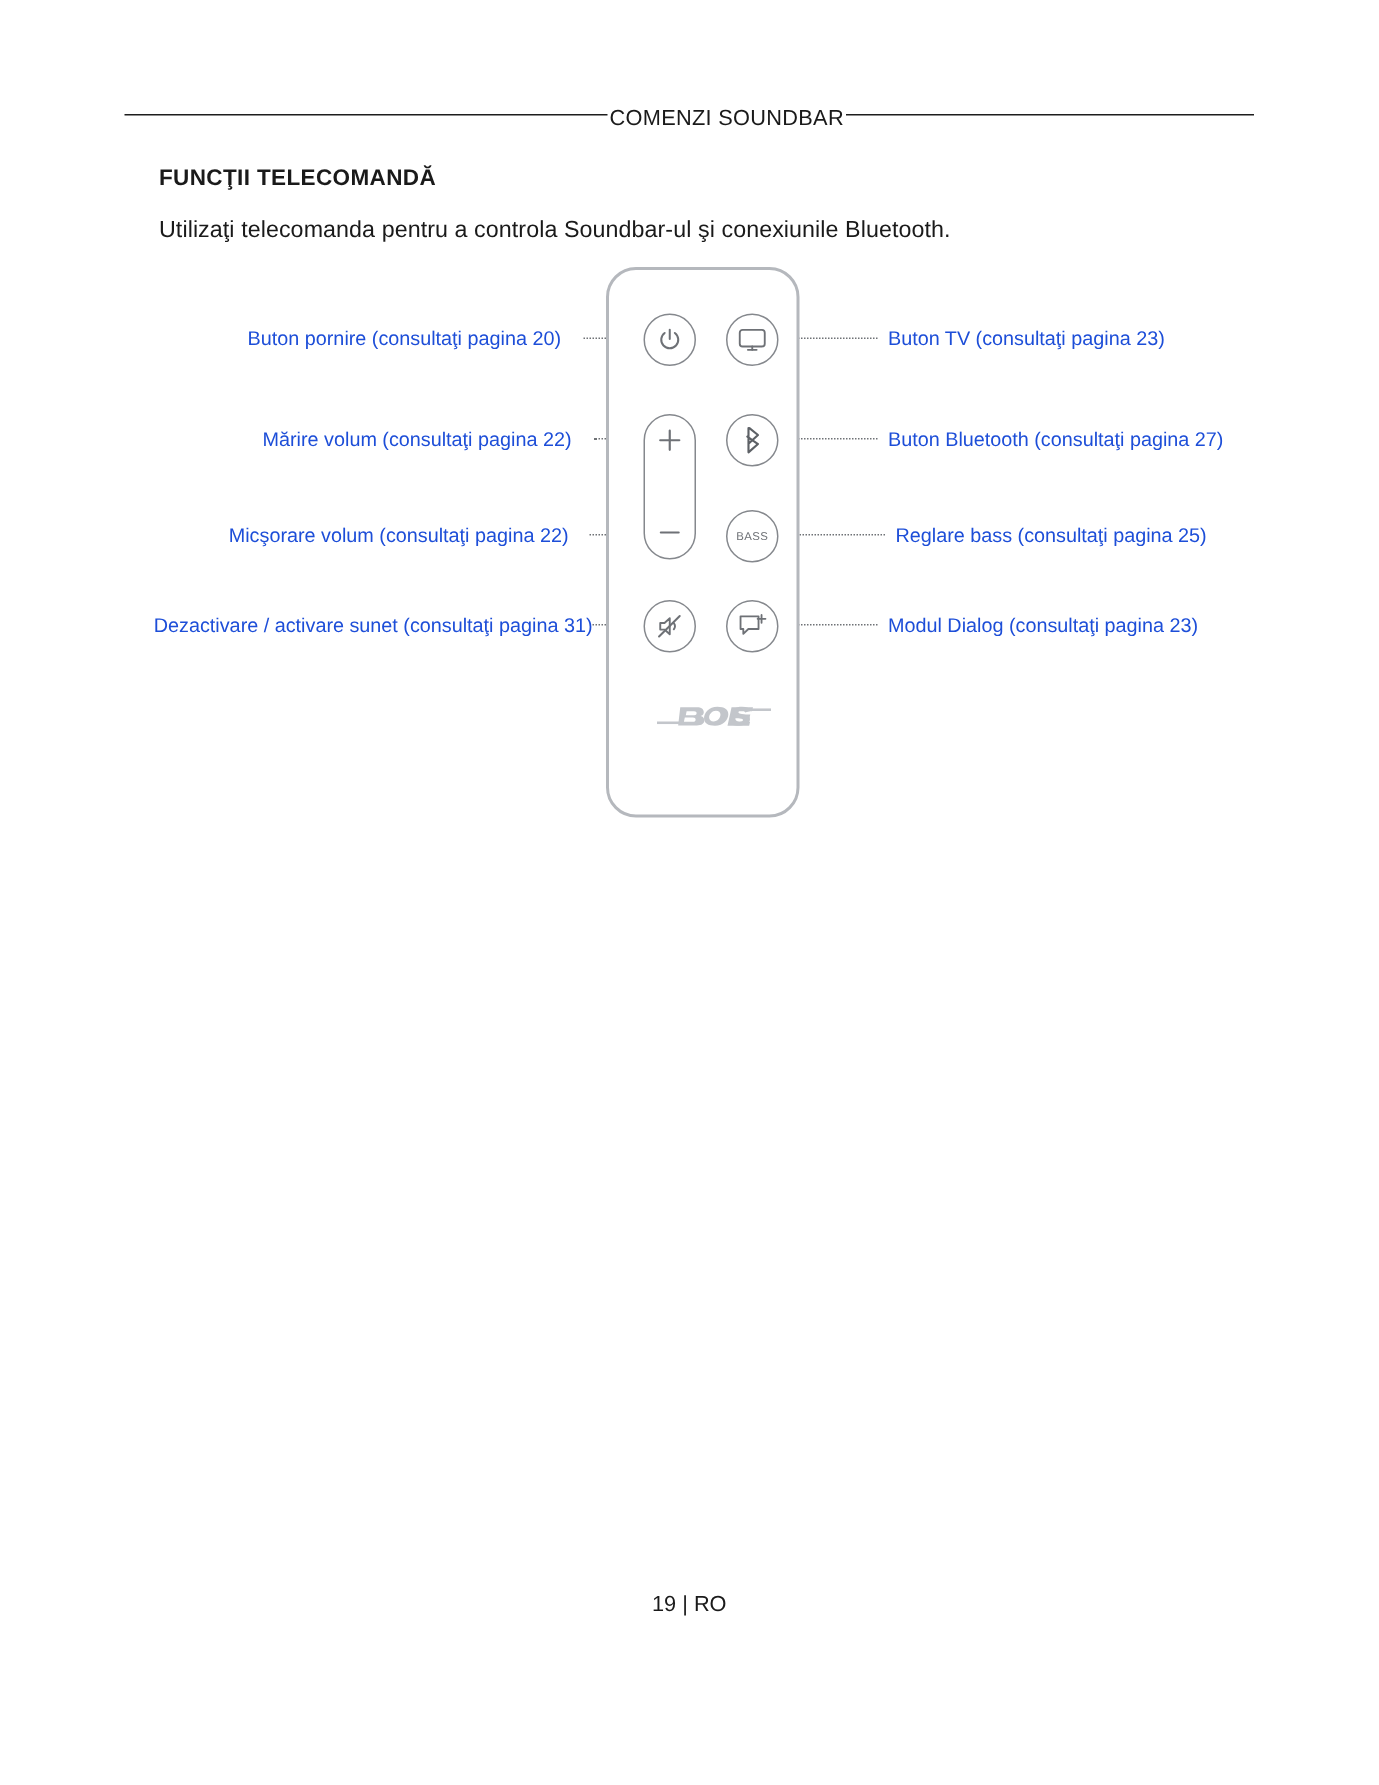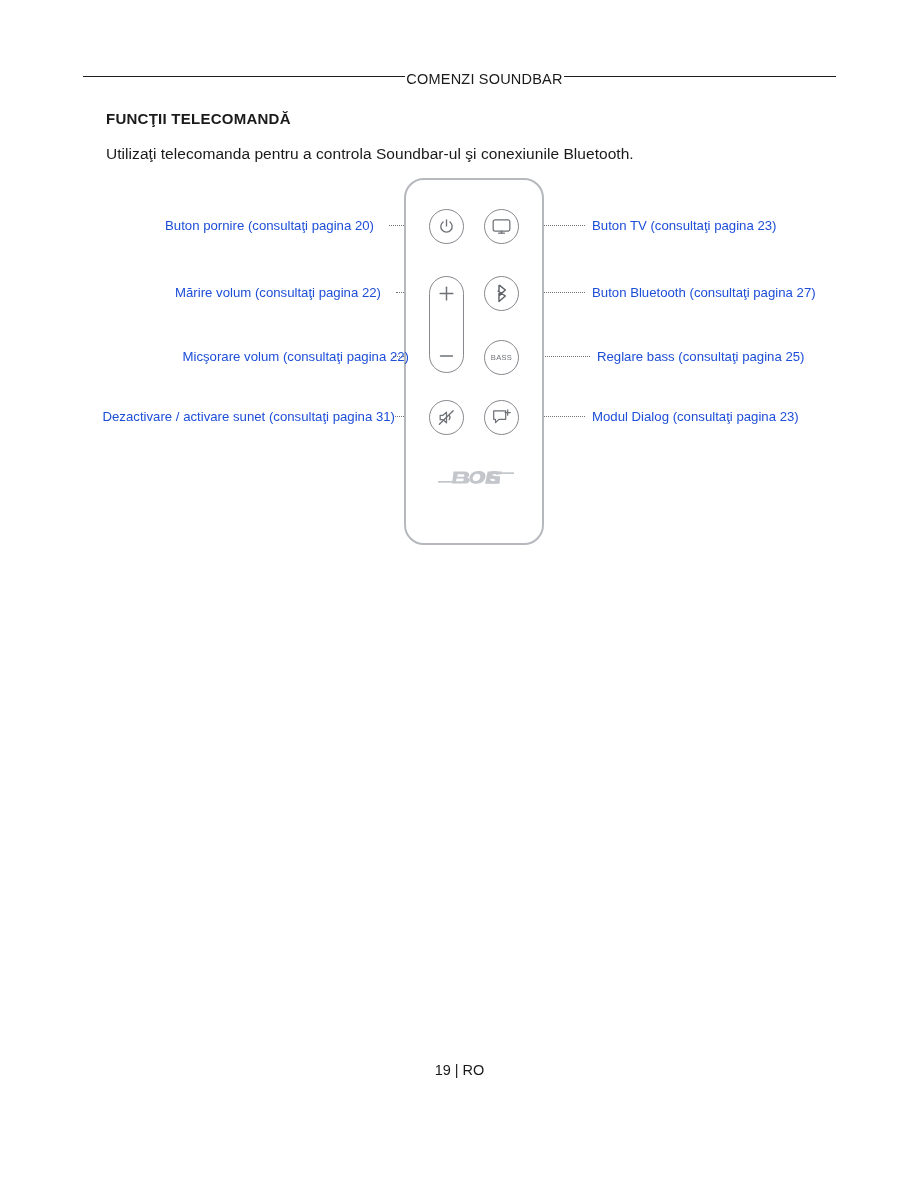--- a/index.html
+++ b/index.html
@@ -66,21 +66,21 @@
     top: 178px;
     width: 919px;
     height: 375px;
   }
 
   
   .remote {
     position: absolute;
     left: 404px;
     top: 0;
-    width: 140px;
+    width: 129px;
     height: 367px;
     border: 2px solid #b5b8bd;
     border-radius: 20px;
     background: #ffffff;
     box-sizing: border-box;
   }
 
   
   .key {
     position: absolute;
@@ -272,21 +272,21 @@
                    0-1-0.9-1.6-3.2-2 l-4.5-0.9 c-5-1-7.5-3-7.5-6.2 0-5 5.4-8.6 14-8.6 Z"></path>
           <path d="M131.4 5 h28.6 l-1.2 5.4 h-20.1 l-0.9 4.2 h18.6 l-1.1 5.1 h-18.6 l-1 4.6 h20.4 l-1.2 5.4 h-28.9 Z" transform="translate(-32,0)"></path>
         </g>
       </svg>
     </div>
 
   </div>
 
   <div class="callout left" style="right:545px; top:41px;">Buton pornire (consultaţi pagina 20)</div>
   <div class="callout left" style="right:538px; top:108px;">Mărire volum (consultaţi pagina 22)</div>
-  <div class="callout left" style="right:510px; top:172px;padding-left:20px;">Micşorare volum (consultaţi pagina 22)</div>
+  <div class="callout left" style="right:540px; top:172px;padding-left:20px;">Micşorare volum (consultaţi pagina 22)</div>
   <div class="callout left" style="right:524px; top:232px;">Dezactivare / activare sunet (consultaţi pagina 31)</div>
 
   <div class="callout right" style="left:592px; top:41px;">Buton TV (consultaţi pagina 23)</div>
   <div class="callout right" style="left:592px; top:108px;">Buton Bluetooth (consultaţi pagina 27)</div>
   <div class="callout right" style="left:597px; top:172px;">Reglare bass (consultaţi pagina 25)</div>
   <div class="callout right" style="left:592px; top:232px;">Modul Dialog (consultaţi pagina 23)</div>
 
 </div>
 
 <div class="page-footer">

